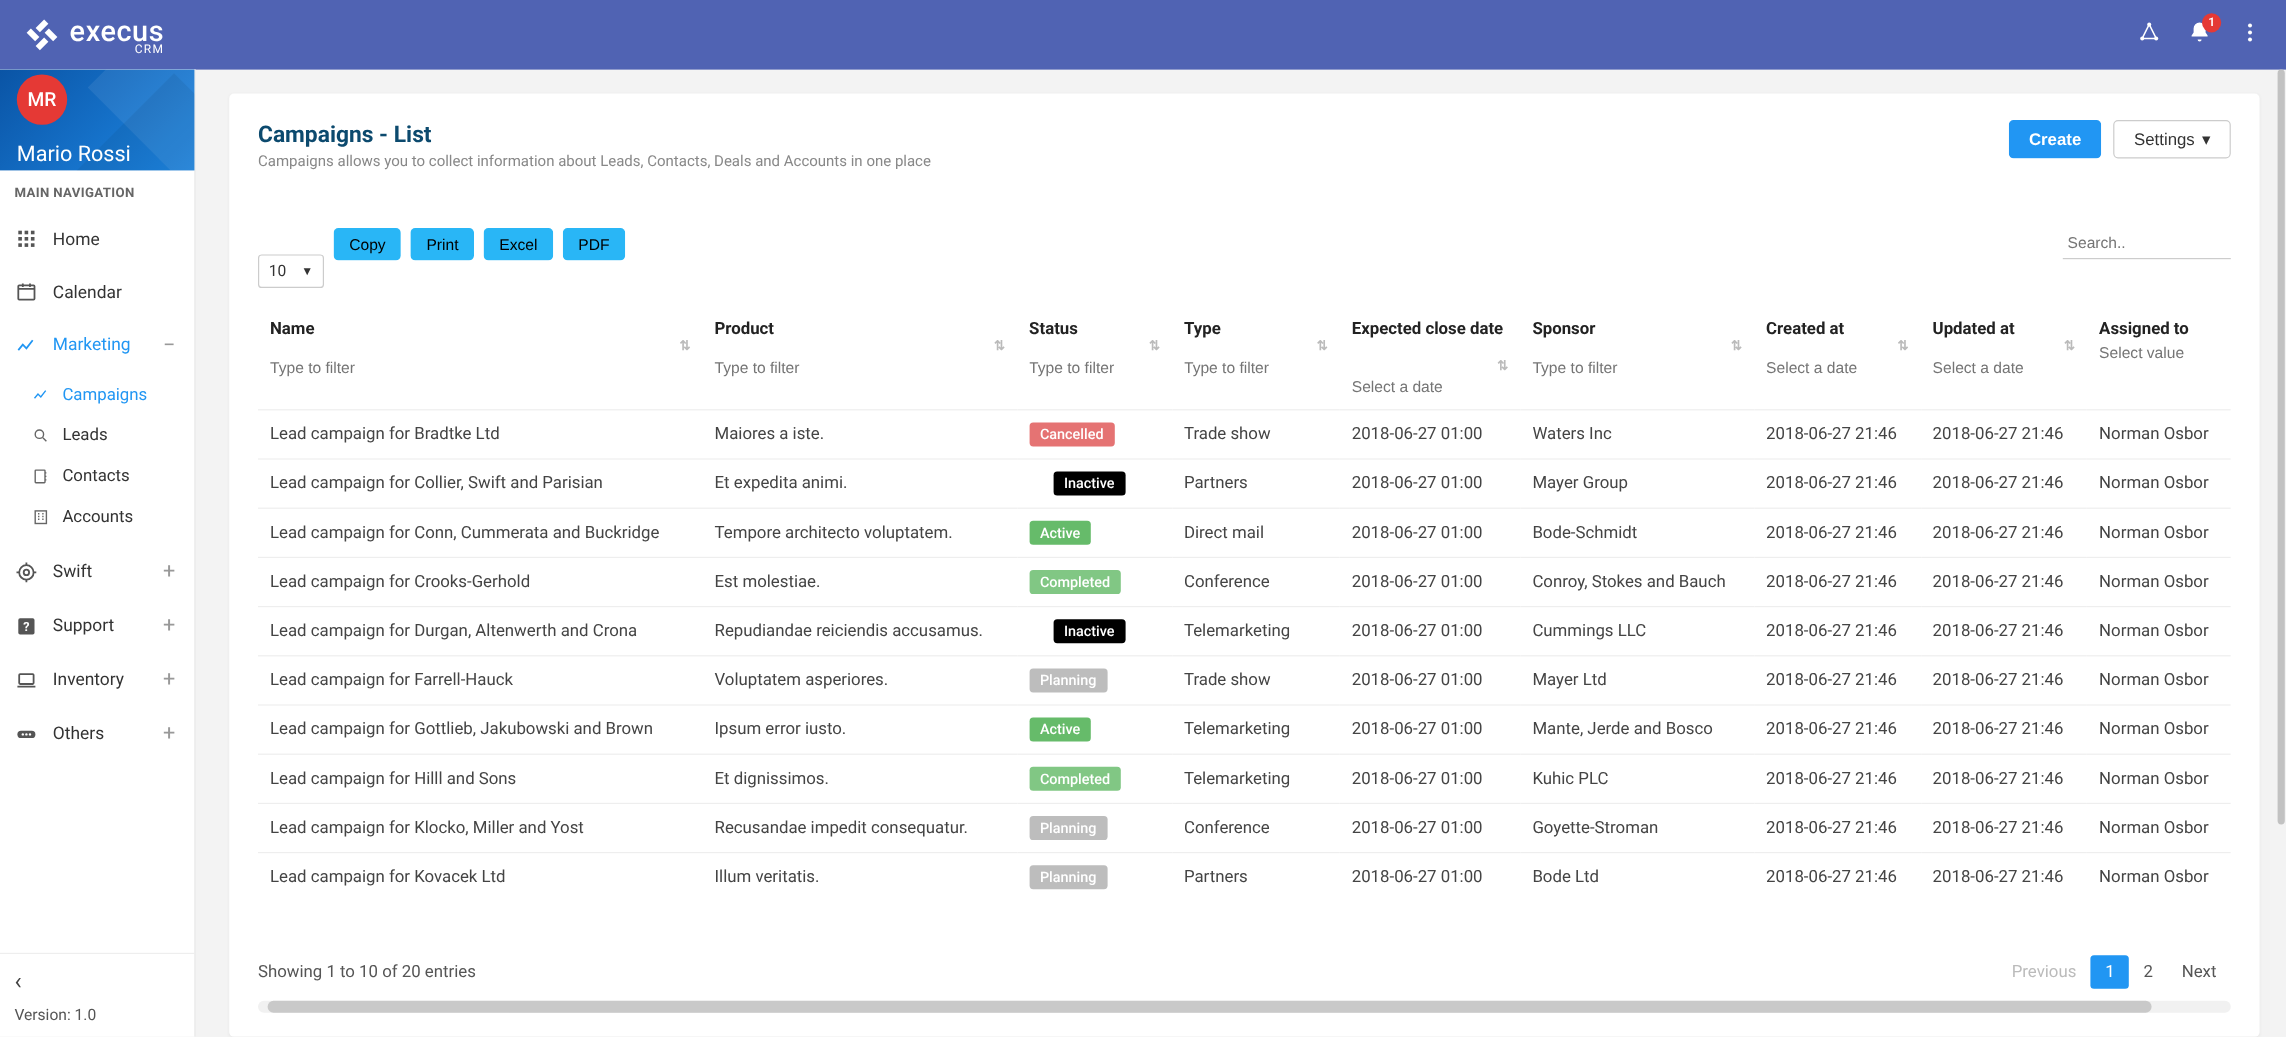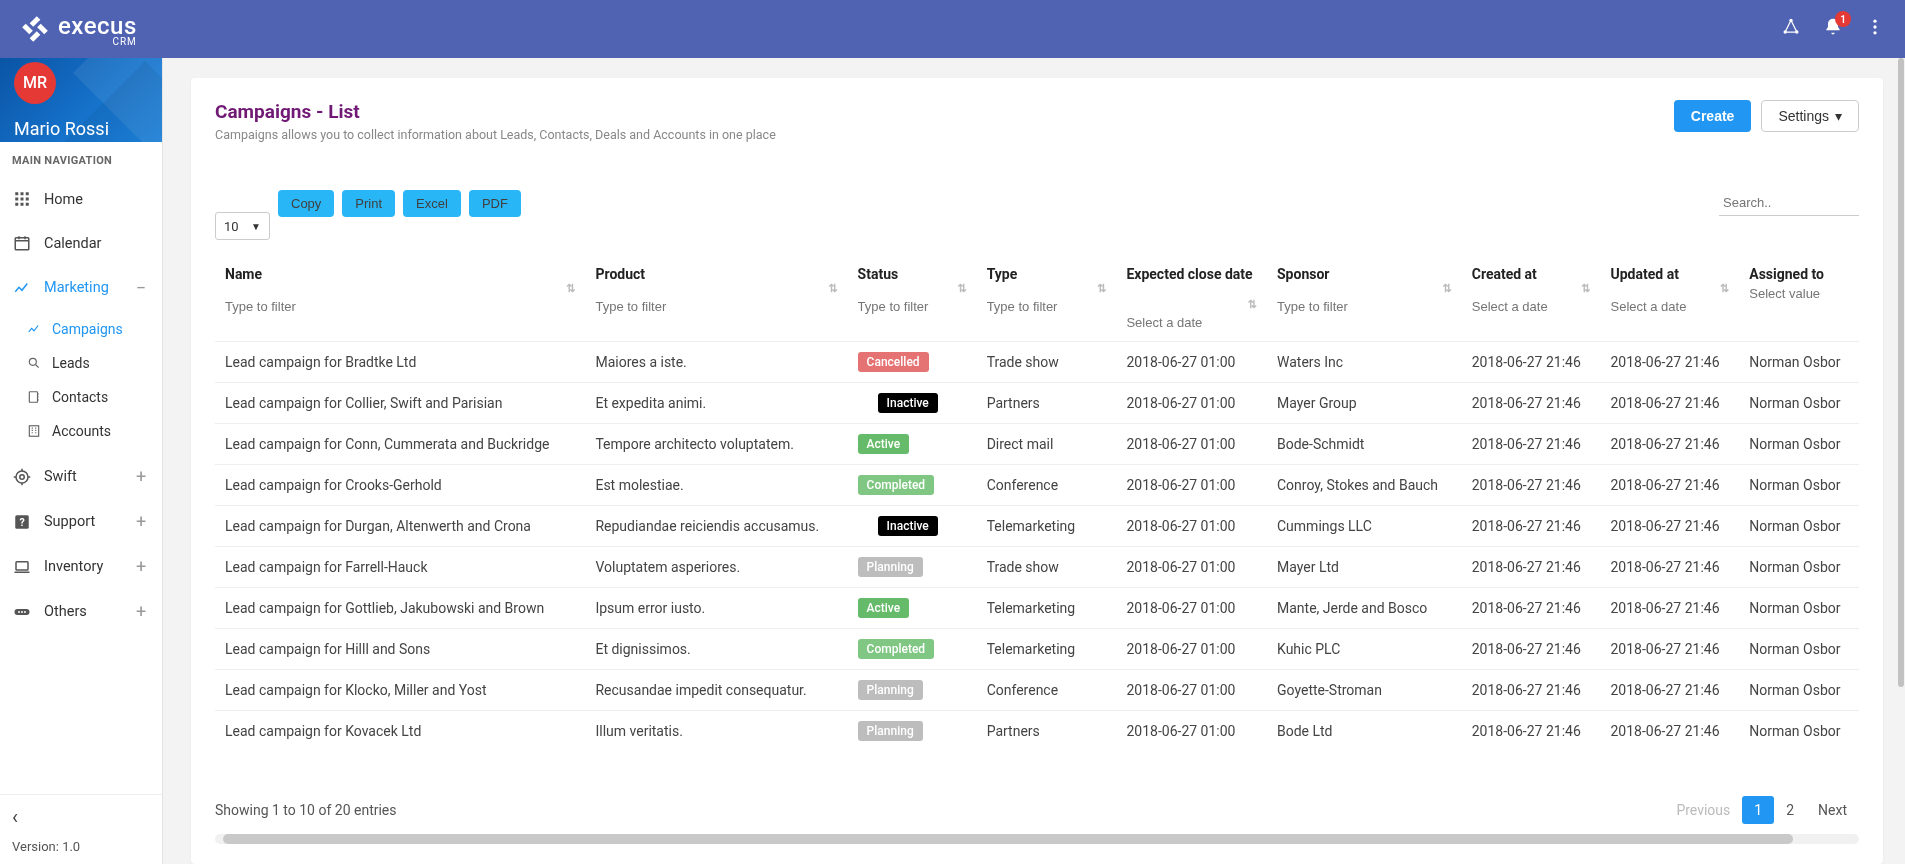--- a/index.html
+++ b/index.html
@@ -35,28 +35,28 @@
   .sub-item { display: flex; align-items: center; gap: 10px; padding: 9px 12px 9px 26px; font-size: 14px; color: #333; cursor: pointer; }
   .sub-item.active { color: #2196f3; }
   .sub-item .sub-icon { width: 16px; height: 16px; display:flex; align-items:center; justify-content:center; color:#666; }
   .sub-item.active .sub-icon { color:#2196f3; }
   .sidebar-bottom { margin-top: auto; border-top: 1px solid #eee; padding: 10px 12px; font-size: 13px; color: #555; display:flex; align-items:center; gap:10px; flex-direction:column; align-items:flex-start; }
   .collapse-arrow { font-size: 20px; color: #444; cursor: pointer; }
 
   .main { flex: 1; padding: 20px 22px 0 28px; overflow: hidden; display:flex; flex-direction:column; }
   .card { background: white; border-radius: 4px; padding: 22px 24px 20px; box-shadow: 0 1px 3px rgba(0,0,0,0.05); flex:1; display:flex; flex-direction:column; min-height:0; }
   .card-header { display: flex; justify-content: space-between; align-items: flex-start; }
-  .page-title { font-size: 19px; font-weight: 700; margin: 0; color: #701a75; }
+  .page-title { font-size: 19px; font-weight: 700; margin: 0; color: #0c4a6e; }
   .page-subtitle { font-size: 12.5px; color: #888; margin-top: 4px; }
   .header-actions { display: flex; gap: 10px; align-items: center; }
   .btn { padding: 7px 16px; font-size: 14px; border-radius: 4px; border: 1px solid transparent; cursor: pointer; }
   .btn-primary { background: #2196f3; color: white; font-weight:600; }
   .btn-outline { background: white; border-color: #ccc; color: #333; display:flex; align-items:center; gap:6px; }
   .btn-sm { padding: 5px 12px; font-size: 13px; }
-  .btn-info { background: #29b6f6; color: #404040; }
+  .btn-info { background: #29b6f6; color: #000000; }
 
   .toolbar { display: flex; align-items: center; gap: 8px; margin-top: 24px; }
   .toolbar .right { margin-left: auto; }
   .page-size { border: 1px solid #ccc; height: 28px; width: 55px; font-size: 13px; display:flex; align-items:center; justify-content:space-between; padding:0 8px; border-radius:3px; cursor:pointer; background:white;margin-top:46px; }
   .search-input { border:none; border-bottom:1px solid #ccc; padding:5px 4px; font-size:13px; width:140px; outline:none; }
 
   .table-wrap { margin-top: 18px; overflow-x:auto; flex:1; }
   table { border-collapse: collapse; width: 100%; min-width: 1320px; }
   thead th { text-align: left; font-size: 14px; font-weight: 700; color: #222; padding: 8px 10px 4px; vertical-align: top; position: relative; }
   thead th .sort-icon { float: right; color: #bbb; font-size: 11px; margin-top: 16px; }

